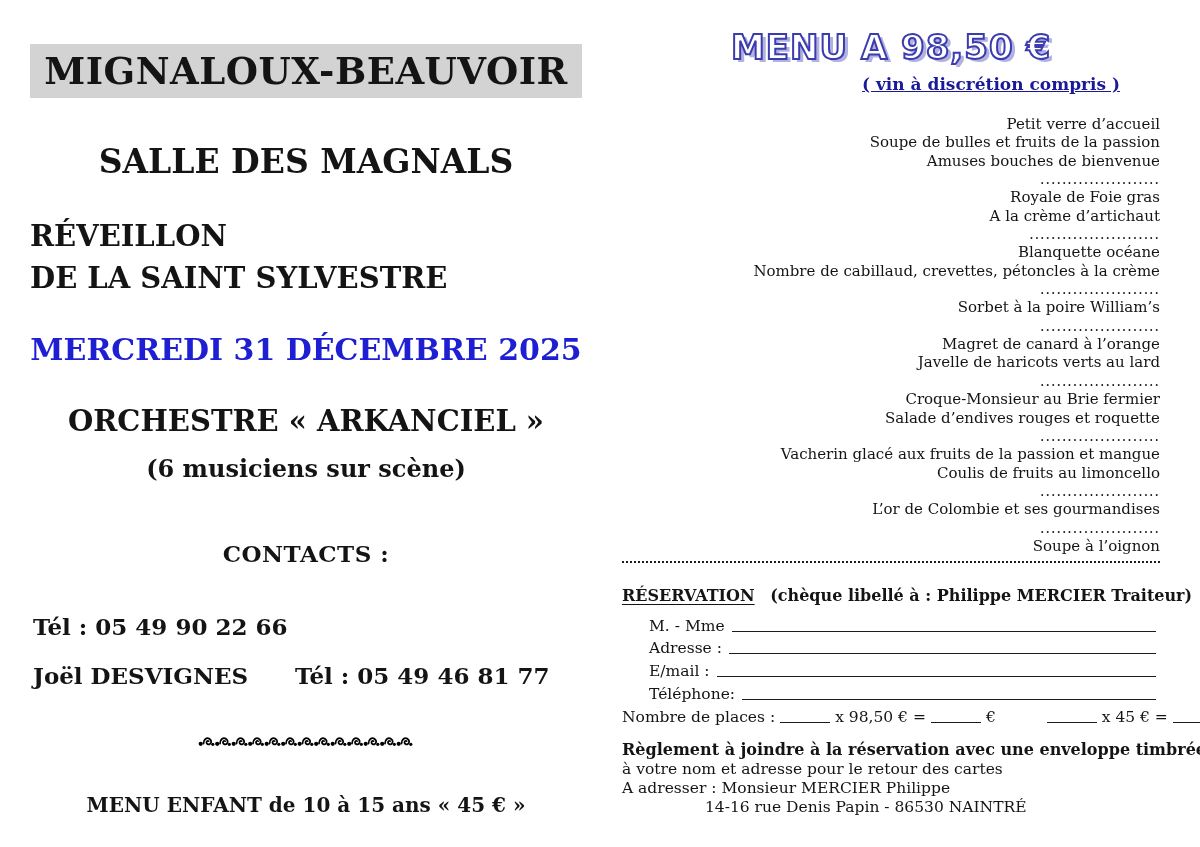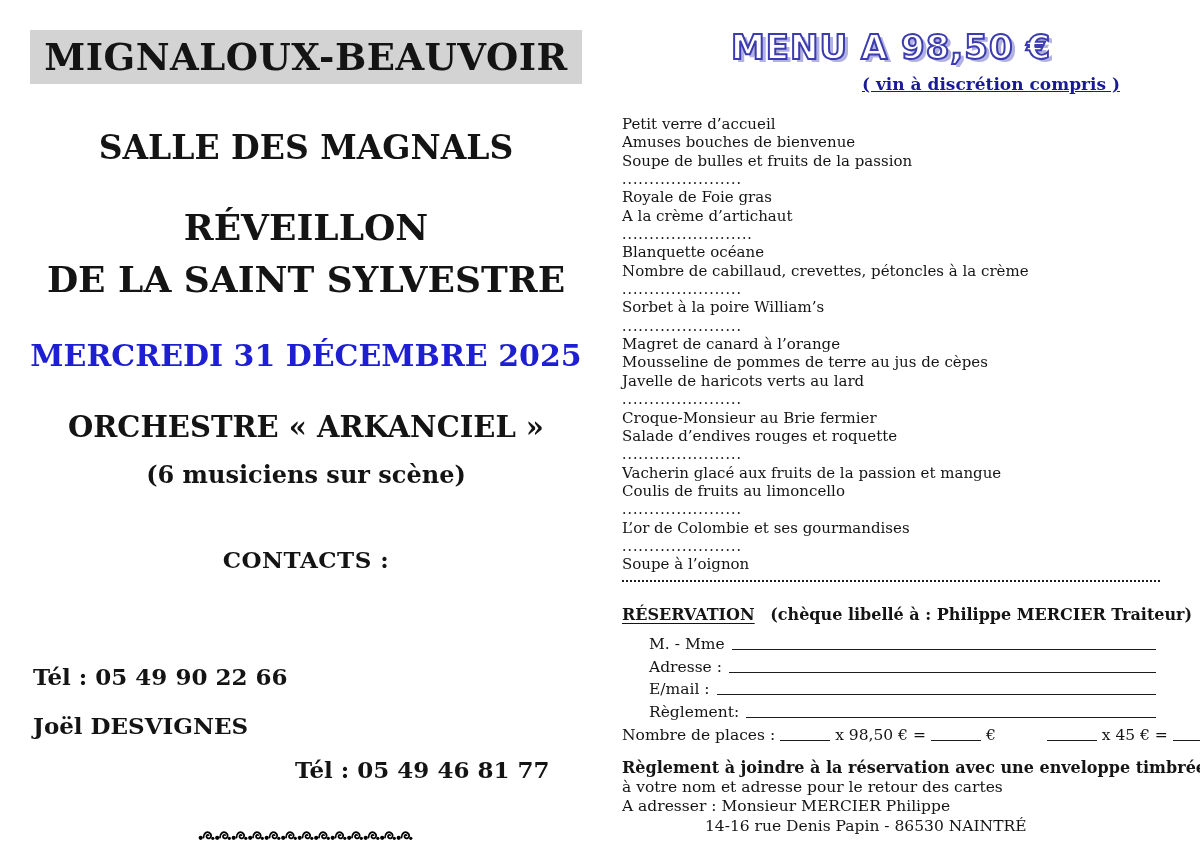--- a/index.html
+++ b/index.html
@@ -14,48 +14,48 @@
   html,body{background:#ffffff;}
   .page{
     position:relative;width:1200px;height:847px;background:#ffffff;
     font-family:"DejaVu Serif", serif;color:var(--ink);overflow:hidden;
   }
   .col-left{position:absolute;left:30px;top:0;width:552px;}
   .col-right{position:absolute;left:622px;top:0;width:538px;}
 
   
   .commune-box{
-    margin-top:30px;height:54px;background:var(--banner-gray);
+    margin-top:44px;height:54px;background:var(--banner-gray);
     display:flex;align-items:center;justify-content:center;
     font-weight:bold;font-size:37px;letter-spacing:.5px;white-space:nowrap;
   }
   .venue{margin-top:44px;text-align:center;font-weight:bold;font-size:33px;white-space:nowrap;}
-  .event-title{margin-top:34px;text-align:center;font-weight:bold;font-size:36px;line-height:1.45;}
+  .event-title{margin-top:34px;text-align:left;font-weight:bold;font-size:29px;line-height:1.45;}
   .event-title div{white-space:nowrap;}
   .date-line{margin-top:33px;text-align:center;font-weight:bold;font-size:30px;color:var(--date-blue);white-space:nowrap;}
   .orchestra{margin-top:37px;text-align:center;font-weight:bold;font-size:29px;white-space:nowrap;}
   .orch-note{margin-top:16px;text-align:center;font-weight:bold;font-size:24px;white-space:nowrap;}
   .contacts-title{margin-top:57px;text-align:center;font-weight:bold;font-size:23px;letter-spacing:.5px;}
   .contacts-list{margin-top:46px;padding:0 3px;}
   .contact-row{display:flex;font-weight:bold;font-size:23px;margin-bottom:22px;white-space:nowrap;}
   .contact-row .cname{width:262px;flex:none;}
-  .contact-row .cphone{flex:none;margin-top:44px;}
+  .contact-row .cphone{flex:none;}
   .ornament-wrap{margin-top:44px;text-align:center;}
   .child-menu{margin-top:41px;text-align:center;font-weight:bold;font-size:20px;white-space:nowrap;}
 
   
   .menu-title{
     margin-top:27px;text-align:center;white-space:nowrap;
     font-family:"DejaVu Sans", sans-serif;font-weight:800;font-size:34px;letter-spacing:1px;
     color:#ffffff;-webkit-text-stroke:2px var(--wa-outline);
     text-shadow:4px 3px 0 var(--wa-shadow);
   }
   .wine-note{margin-top:7px;text-align:right;padding-right:40px;
     font-weight:bold;font-size:17px;color:var(--navy);white-space:nowrap;text-decoration:underline;}
-  .courses{margin-top:21px;text-align:left;font-size:15px;line-height:18.35px;}
+  .courses{margin-top:21px;text-align:right;font-size:15px;line-height:18.35px;}
   .course-item{white-space:nowrap;}
   .course-sep{letter-spacing:1px;font-size:14px;}
   .dotted-divider{margin-top:6px;border-bottom:2.4px dotted #1c1c1c;height:1px;}
   .resa-head{margin-top:23px;font-size:16px;font-weight:bold;white-space:nowrap;}
   .resa-title{text-decoration:underline;text-underline-offset:3px;}
   .resa-note{margin-left:10px;}
   .fields{margin-top:7px;margin-left:27px;}
   .field-row{display:flex;align-items:flex-end;height:22.6px;font-size:15.5px;white-space:nowrap;}
   .blank{flex:1;border-bottom:1.5px solid #1c1c1c;margin:0 4px 3px 7px;}
   .places-row{display:flex;align-items:flex-end;height:23px;font-size:15.5px;white-space:nowrap;}
@@ -117,33 +117,32 @@
       </svg>
     </div>
     <div class="child-menu">MENU ENFANT de 10 à 15 ans « 45 € »</div>
   </div>
 
   <div class="col-right">
     <div class="menu-title">MENU A 98,50 €</div>
     <div class="wine-note">( vin à discrétion compris )</div>
     <div class="courses">
         <div class="course-item">Petit verre d’accueil</div>
+        <div class="course-item">Soupe de bulles et fruits de la passion</div>
         <div class="course-item">Amuses bouches de bienvenue</div>
-        <div class="course-item">Soupe de bulles et fruits de la passion</div>
         <div class="course-sep">......................</div>
         <div class="course-item">Royale de Foie gras</div>
         <div class="course-item">A la crème d’artichaut</div>
         <div class="course-sep">........................</div>
         <div class="course-item">Blanquette océane</div>
         <div class="course-item">Nombre de cabillaud, crevettes, pétoncles à la crème</div>
         <div class="course-sep">......................</div>
         <div class="course-item">Sorbet à la poire William’s</div>
         <div class="course-sep">......................</div>
         <div class="course-item">Magret de canard à l’orange</div>
-        <div class="course-item">Mousseline de pommes de terre au jus de cèpes</div>
         <div class="course-item">Javelle de haricots verts au lard</div>
         <div class="course-sep">......................</div>
         <div class="course-item">Croque-Monsieur au Brie fermier</div>
         <div class="course-item">Salade d’endives rouges et roquette</div>
         <div class="course-sep">......................</div>
         <div class="course-item">Vacherin glacé aux fruits de la passion et mangue</div>
         <div class="course-item">Coulis de fruits au limoncello</div>
         <div class="course-sep">......................</div>
         <div class="course-item">L’or de Colombie et ses gourmandises</div>
         <div class="course-sep">......................</div>
@@ -161,21 +160,21 @@
         </div>
         <div class="field-row">
           <span class="flabel">Adresse :</span>
           <span class="blank"></span>
         </div>
         <div class="field-row">
           <span class="flabel">E/mail :</span>
           <span class="blank"></span>
         </div>
         <div class="field-row">
-          <span class="flabel">Règlement:</span>
+          <span class="flabel">Téléphone:</span>
           <span class="blank"></span>
         </div>
       </div>
     <div class="places-row">
       <span>Nombre de places :</span>
       <span class="sblank"></span>
       <span>x 98,50 € =</span>
       <span class="sblank"></span>
       <span>€</span>
       <span class="gap"></span>

